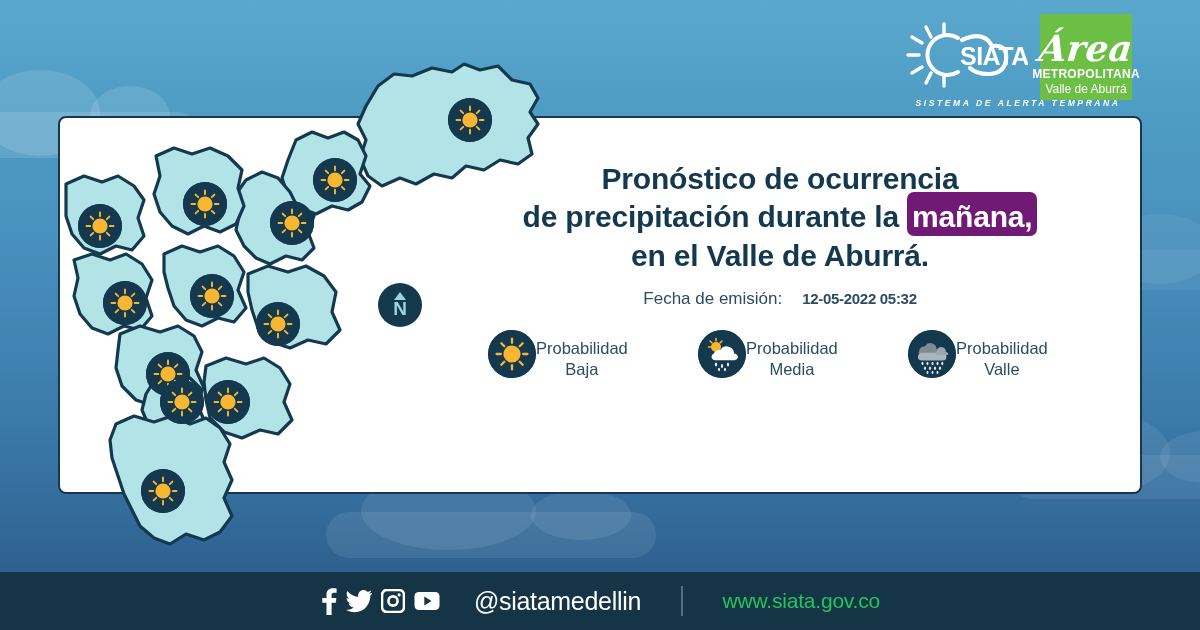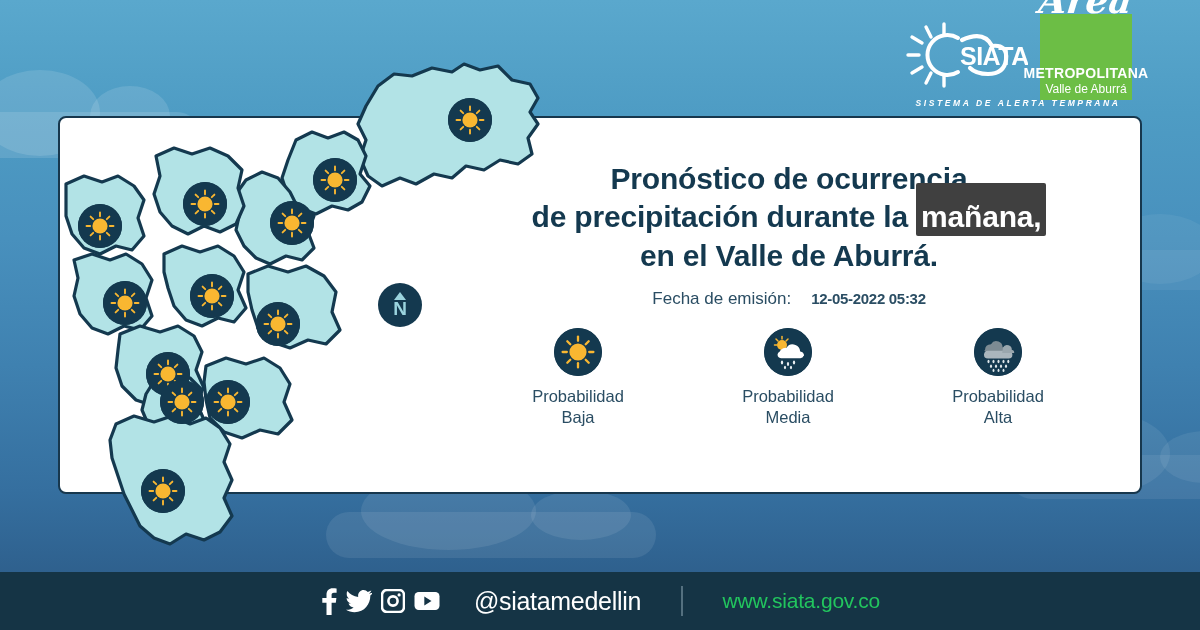--- a/index.html
+++ b/index.html
@@ -77,22 +77,22 @@
     padding-bottom: 4px;
   }
   #area-script {
     font-family: "DejaVu Serif", serif;
     font-style: italic; font-weight: bold;
     font-size: 36px; color: #ffffff;
     line-height: 1; margin-bottom: 2px;
     transform: skewX(-6deg);
   }
   #area-sub1 {
-    font-size: 14px; font-weight: bold; color: #fff;
-    letter-spacing: 0.3px; line-height: 1.1; margin-top: 46px;
+    font-size: 12px; font-weight: bold; color: #fff;
+    letter-spacing: 0.3px; line-height: 1.1;
   }
   #area-sub2 {
     font-size: 12px; color: #fff; line-height: 1.2;
   }
   #siata-tagline {
     position: absolute; left: 14px; top: 84px;
     width: 208px;
     font-size: 8.5px; font-weight: bold; color: #ffffff;
     letter-spacing: 2.6px; text-align: center; font-style: italic;
   }
@@ -102,50 +102,50 @@
     position: absolute;
     left: 58px; top: 116px;
     width: 1084px; height: 378px;
     background: #ffffff;
     border: 2.5px solid #17374d;
     border-radius: 8px;
   }
 
   
   #text-col {
-    position: absolute; left: 449px; top: 160px;
+    position: absolute; left: 440px; top: 160px;
     width: 680px;
   }
   #title {
     color: #14394f;
     font-size: 30px; font-weight: bold;
     text-align: center; line-height: 1.28;
     letter-spacing: -0.2px;
   }
   #title .hl {
-    background: #404040; color: #ffffff;
-    padding: 17px 5px 3px 5px; border-radius: 2px;
+    background: #701a75; color: #ffffff;
+    padding: 8px 5px 3px 5px; border-radius: 7px;
   }
   #date-row {
     margin-top: 14px; text-align: center;
     color: #2a4d63;
     display: flex; align-items: baseline; justify-content: center; gap: 20px;
   }
   #date-label { font-size: 17px; }
   #date-value { font-size: 15px; font-weight: bold; letter-spacing: -0.3px; }
 
   
   #legend {
     position: absolute; left: 488px; top: 328px;
     width: 600px;
     display: flex; justify-content: space-between;
   }
   .legend-item {
     width: 180px;
-    display: flex; flex-direction: column; align-items: center;
+    display: flex; flex-direction: row; align-items: center;
   }
   .legend-icon {
     width: 48px; height: 48px; border-radius: 50%;
     background: #14394f;
     position: relative; overflow: hidden;
   }
   .legend-label {
     margin-top: 10px; text-align: center;
     color: #2a4d63; font-size: 16.5px; line-height: 1.25;
   }
@@ -574,21 +574,21 @@
           <ellipse cx="27" cy="38.2" rx="1.05" ry="1.75"></ellipse>
           <ellipse cx="32" cy="38.2" rx="1.05" ry="1.75"></ellipse>
           <ellipse cx="19.5" cy="42.4" rx="0.95" ry="1.55"></ellipse>
           <ellipse cx="24.5" cy="42.4" rx="0.95" ry="1.55"></ellipse>
           <ellipse cx="29.5" cy="42.4" rx="0.95" ry="1.55"></ellipse>
         </g>
       </svg>
     </div>
     <div class="legend-label">
       <div>Probabilidad</div>
-      <div>Alta</div>
+      <div>Valle</div>
     </div>
   </div>
 </div>
 
 <div id="footer">
   <div id="social-icons">
     <svg width="17" height="27" viewBox="0 0 17 27">
       <path d="M11.6 27V14.8h4.2l0.6-4.8h-4.8V7.1c0-1.4 0.4-2.3 2.4-2.3h2.6V0.5C16 0.4 14.5 0.2 12.7 0.2 9 0.2 6.5 2.5 6.5 6.6v3.4H2.3v4.8h4.2V27z" fill="#ffffff"></path>
     </svg>
     <svg width="26" height="23" viewBox="0 0 26 23">

